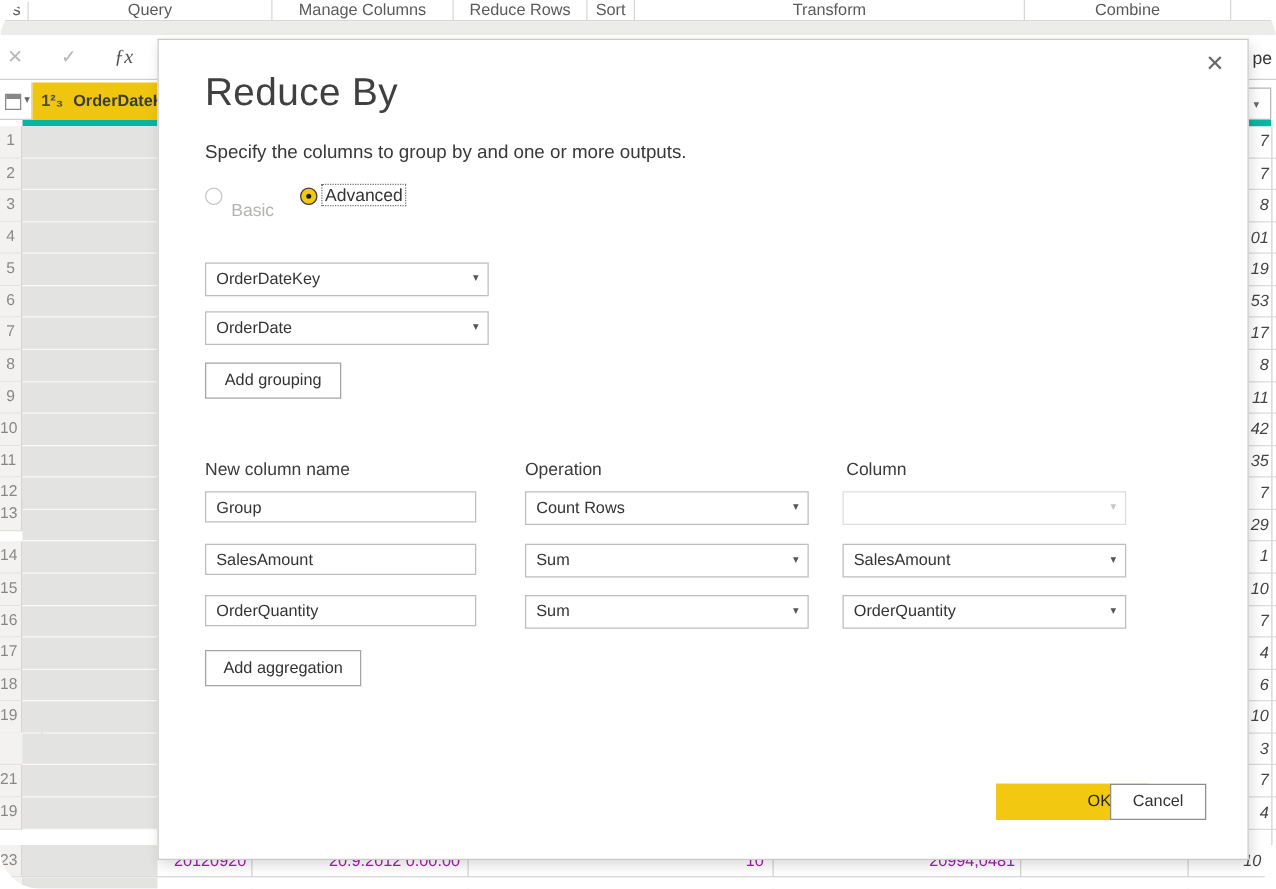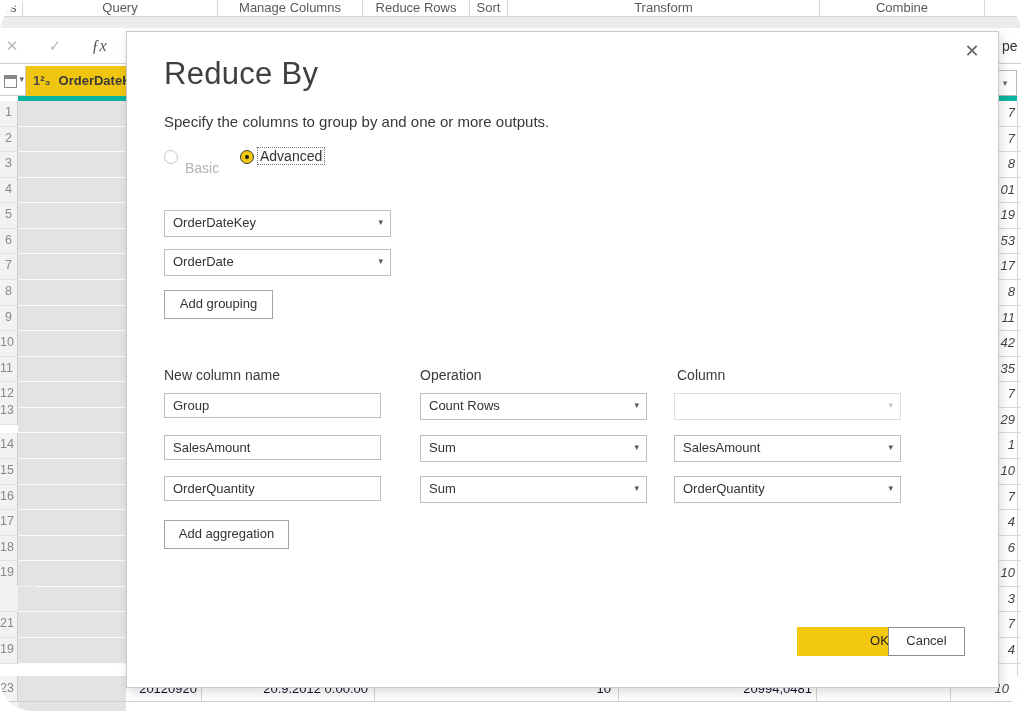--- a/index.html
+++ b/index.html
@@ -40,21 +40,21 @@
                padding-right:5px;box-sizing:border-box;overflow:hidden;}
   .datakey-cell{position:absolute;left:18px;width:108px;background:#e3e3e2;border-bottom:1px solid #fafafa;box-sizing:border-box;}
   .right-cell{position:absolute;left:999px;width:22px;border-bottom:1px solid #dbdbdb;box-sizing:border-box;
               font-style:italic;font-size:13px;color:#444;text-align:right;padding-right:6px;overflow:hidden;}
 
   
   #bottom-row{left:0;top:676px;width:1021px;height:26px;background:#fff;border-bottom:1px solid #d0cecd;}
   #bottom-row .rn{position:absolute;left:0;top:0;width:18px;height:25px;background:#f3f2f1;border-right:1px solid #cfcdcb;
                   color:#8a8886;font-size:12.5px;text-align:right;padding-right:5px;box-sizing:border-box;line-height:25px;overflow:hidden;}
   #bottom-row .gk{position:absolute;left:18px;top:0;width:108px;height:25px;background:#e3e3e2;}
-  .brcell{position:absolute;top:0;width:140px;height:25px;line-height:25px;font-size:13px;color:#0f172a;text-align:right;}
+  .brcell{position:absolute;top:0;width:140px;height:25px;line-height:25px;font-size:13px;color:#a21caf;text-align:right;}
   .brcell.it{font-style:italic;color:#444;}
   .vline{position:absolute;top:676px;width:1px;height:35px;background:#d6d4d2;}
   #partial-row{left:0;top:702px;width:1021px;height:9px;background:#fff;}
   #partial-row .rn{position:absolute;left:0;top:0;width:18px;height:9px;background:#f3f2f1;border-right:1px solid #cfcdcb;}
   #partial-row .gk{position:absolute;left:18px;top:0;width:108px;height:9px;background:#e3e3e2;}
 
   
   #dialog{left:126px;top:31px;width:873px;height:657px;background:#fff;border:1px solid #cbc9c7;
           box-shadow:2px 4px 10px rgba(0,0,0,0.15);z-index:10;}
   #dialog-close{position:absolute;right:15px;top:8px;width:22px;height:22px;line-height:22px;text-align:center;

